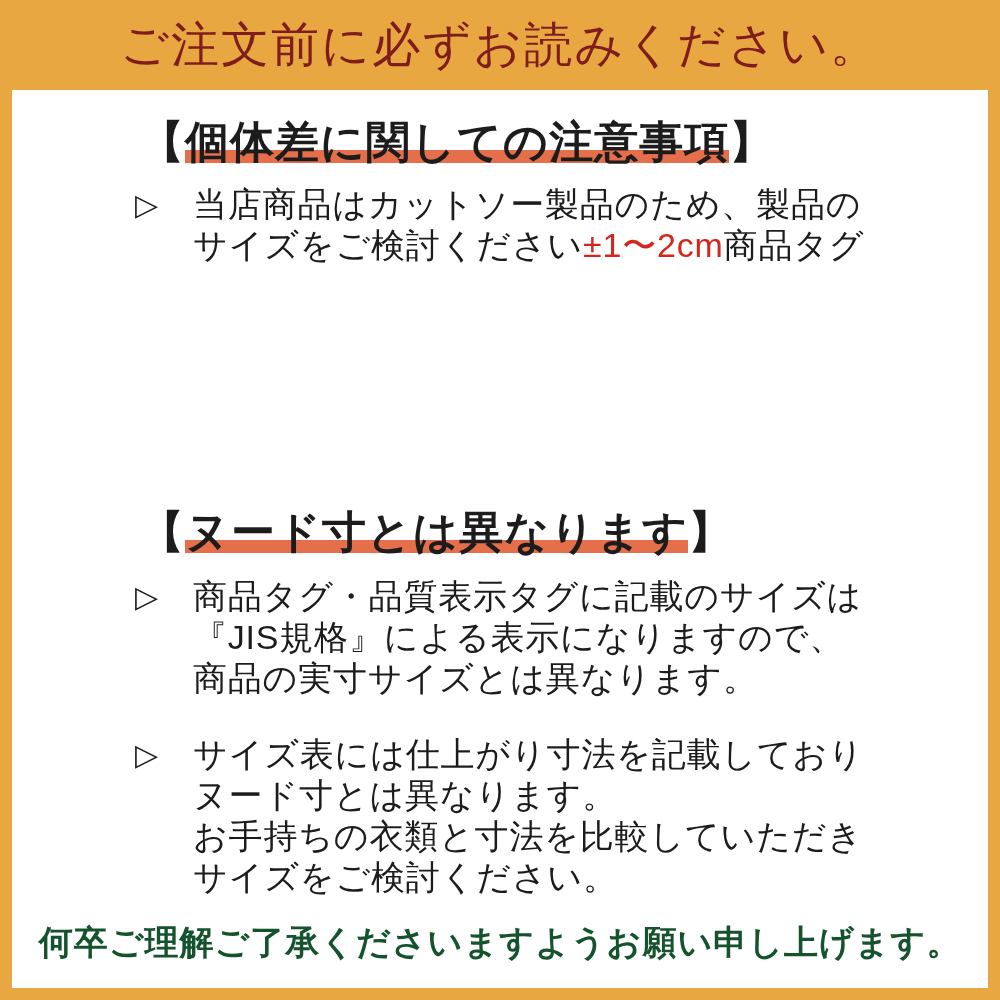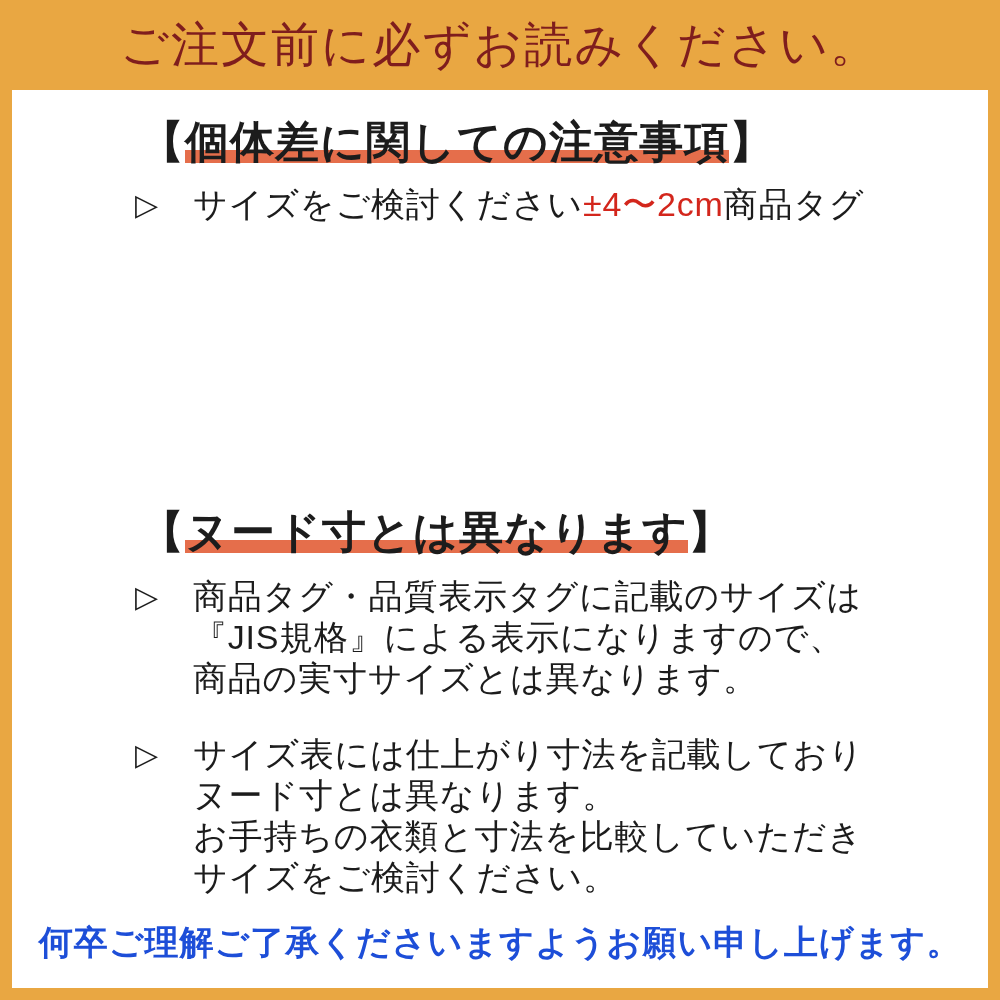--- a/index.html
+++ b/index.html
@@ -89,41 +89,42 @@
     position: absolute;
     top: 830px; left: 0;
     width: 100%;
     text-align: center;
   }
   .footer-text {
     font-size: 34px;
     font-weight: 700;
     line-height: 45px;
     letter-spacing: 1px;
-    color: #1d4ed8;
+    color: #14532d;
     white-space: nowrap;
   }
 </style>
 </head>
 <body>
 
 <div class="page">
 
   <div class="banner">
     <span class="banner-title">ご注文前に必ずお読みください。</span>
   </div>
 
   <div class="content">
 
     <h2 class="heading h1pos"><span>【</span><span class="hl">個体差に関しての注意事項</span><span>】</span></h2>
 
     <div class="bullet-row p1pos">
       <span class="marker">▷</span>
       <div class="btext">
-        <span class="pline"><span>サイズをご検討ください</span><span class="red">±4〜2cm</span><span>商品タグ</span></span>
+        <span class="plines">当店商品はカットソー製品のため、製品の</span>
+        <span class="pline"><span>サイズをご検討ください</span><span class="red">±1〜2cm</span><span>商品タグ</span></span>
       </div>
     </div>
 
     <h2 class="heading h2pos"><span>【</span><span class="hl">ヌード寸とは異なります</span><span>】</span></h2>
 
     <div class="bullet-row p2pos">
       <span class="marker">▷</span>
       <div class="btext">
         <span class="plines">商品タグ・品質表示タグに記載のサイズは
 『JIS規格』による表示になりますので、

